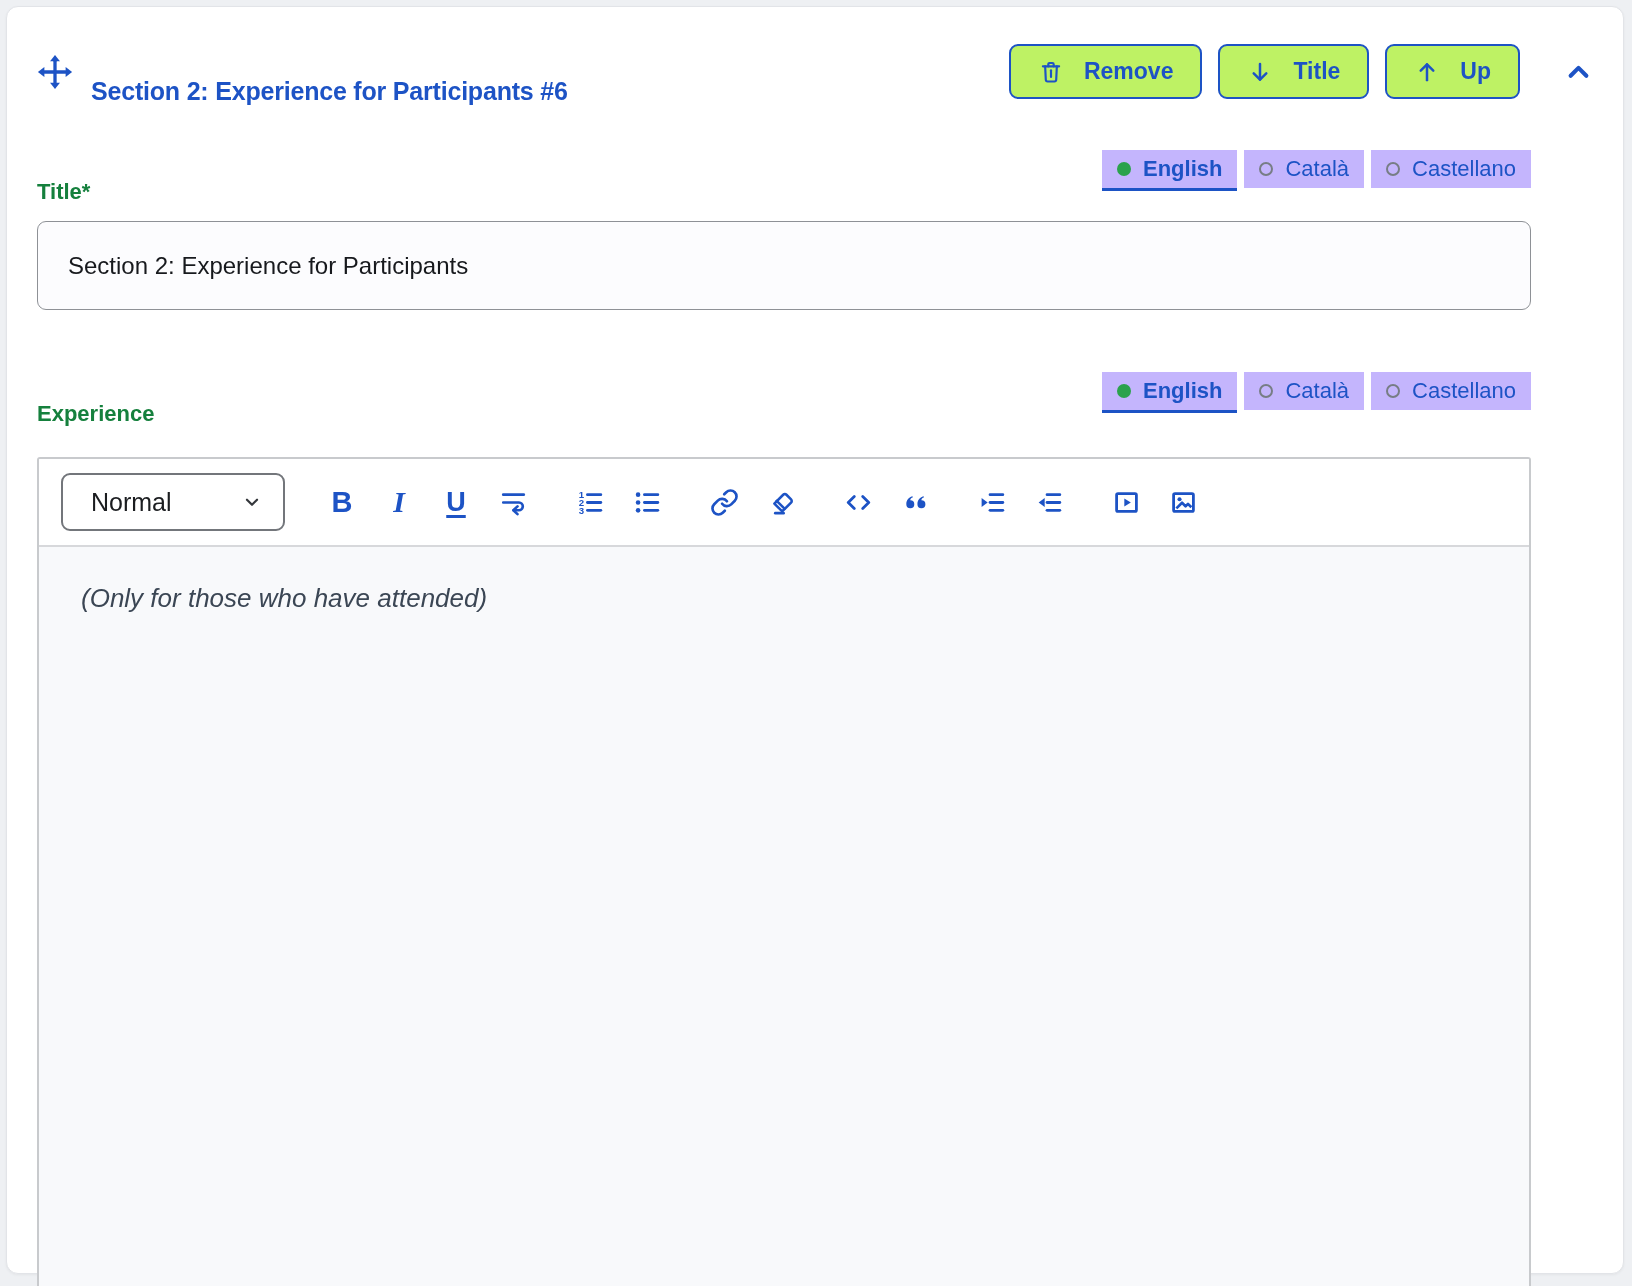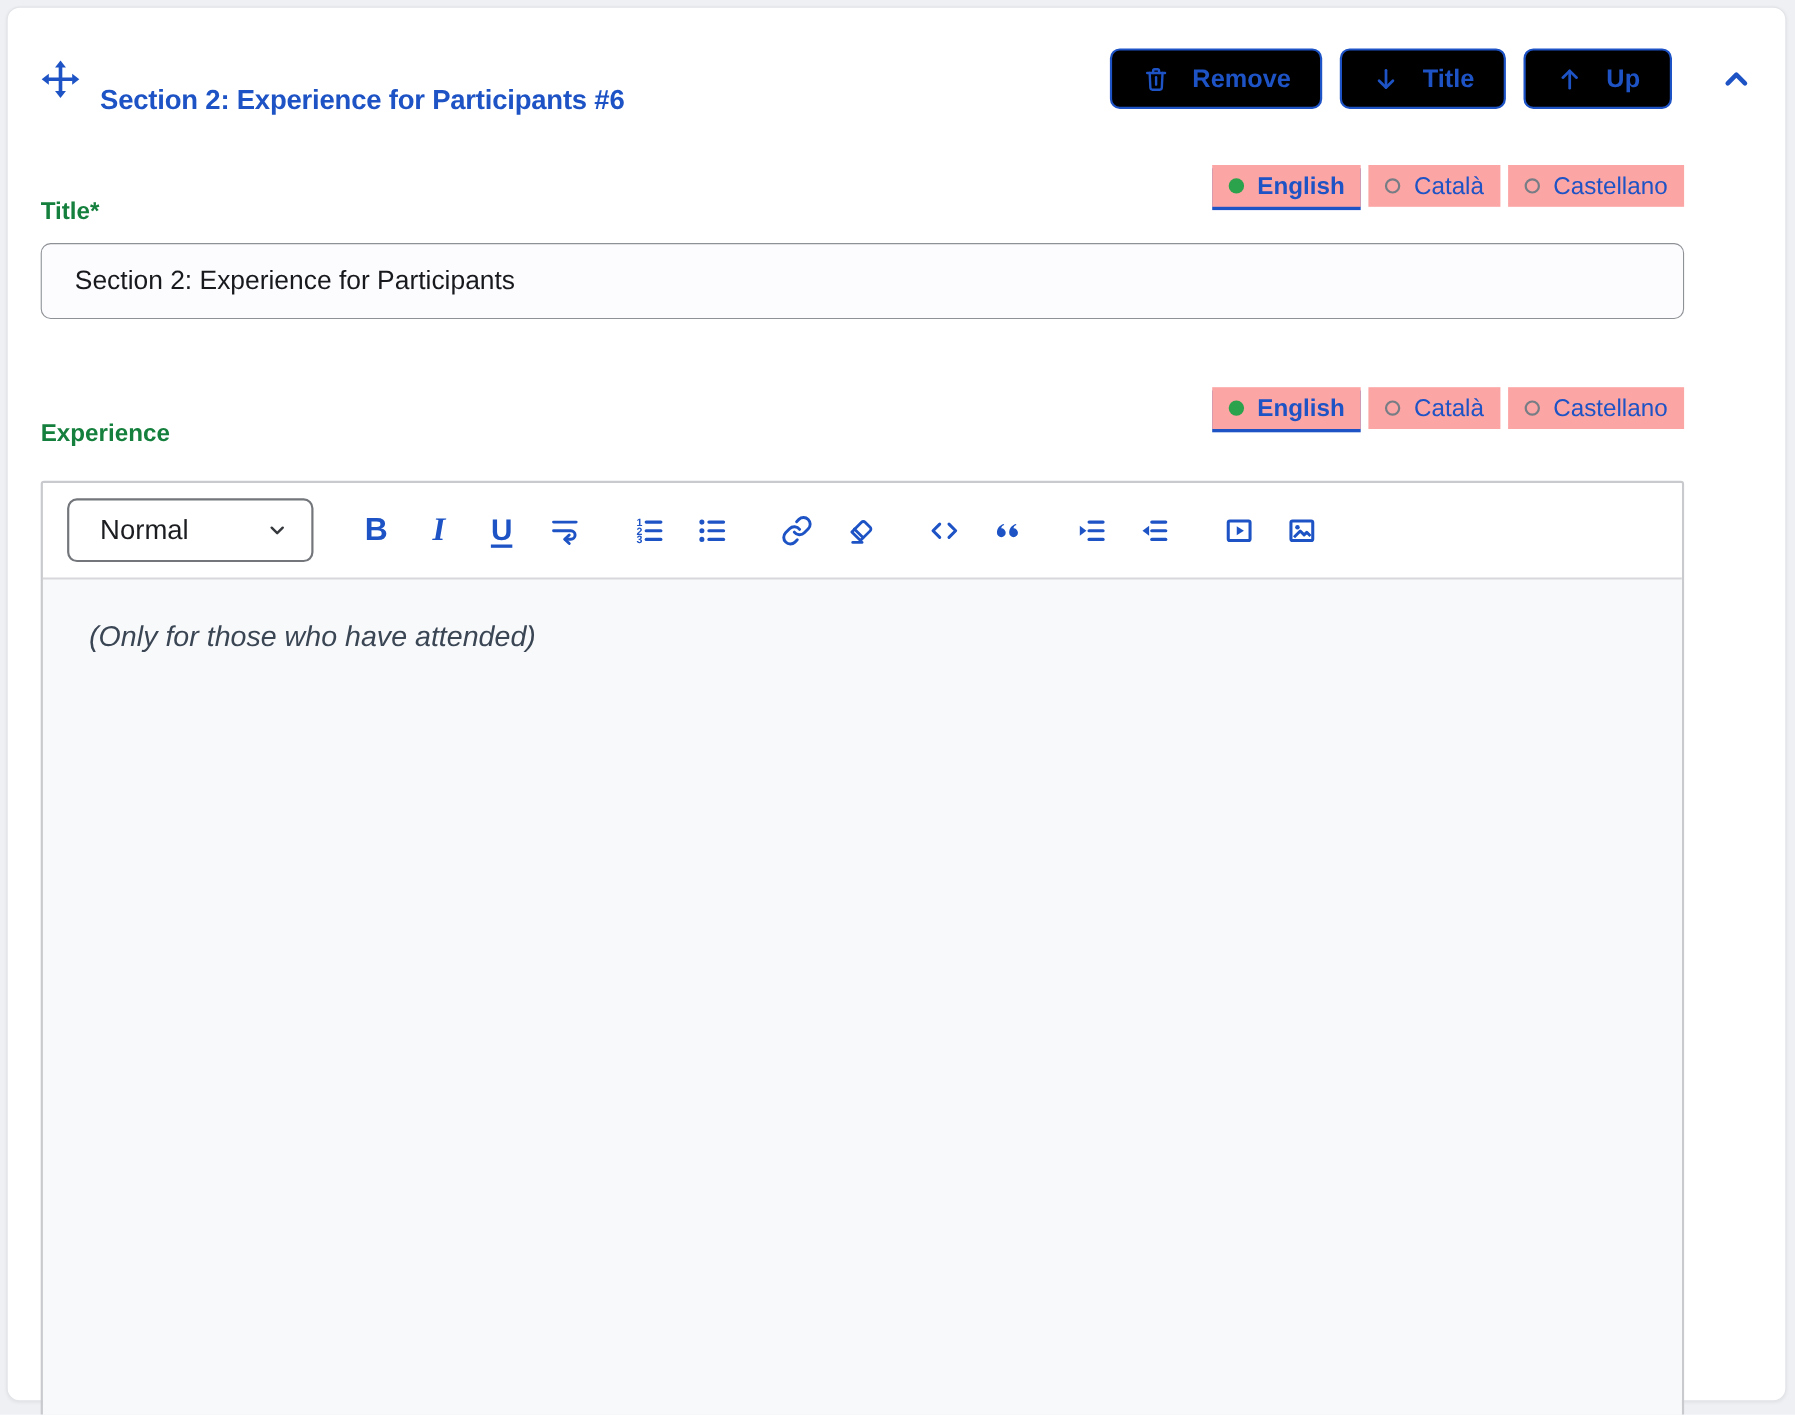--- a/index.html
+++ b/index.html
@@ -19,44 +19,44 @@
     padding: 30px 30px 24px 30px;
   }
   
   .section-header { display: flex; align-items: center; }
   .drag-handle { display: flex; align-items: center; margin-right: 18px; cursor: grab; }
   .section-title { color: #1d53c5; font-size: 25px; font-weight: 700; letter-spacing: -0.2px; margin-top: 40px; }
   .header-actions { margin-left: auto; display: flex; align-items: center; gap: 16px; }
   .btn {
     display: flex; align-items: center; gap: 20px;
     height: 55px; padding: 0 27px;
-    background: #000000; border: 2px solid #1d53c5; border-radius: 9px;
+    background: #bef264; border: 2px solid #1d53c5; border-radius: 9px;
     color: #1d53c5; font-size: 23px; font-weight: 700;
     font-family: inherit; cursor: pointer;
   }
   .collapse-toggle { margin-left: 28px; background: none; border: none; cursor: pointer; display: flex; align-items: center; }
   
   .field-head {
     display: flex; align-items: center; justify-content: space-between;
     margin-top: 26px; margin-right: 62px;
   }
   .field-head.desc { margin-top: 44px; }
   .field-label { font-size: 22px; font-weight: 700; color: #15803d; margin-top: 47px; }
   .lang-tabs { display: flex; gap: 7px; align-items: stretch; }
   .lang-chip {
     display: flex; align-items: center; gap: 12px;
-    background: #fca5a5; padding: 0 15px; height: 38px;
+    background: #c4b5fd; padding: 0 15px; height: 38px;
     font-size: 22px; color: #1d53c5; cursor: pointer; white-space: nowrap;
   }
   .lang-chip.active { font-weight: 700; box-shadow: 0 3px 0 0 #1d53c5; }
   .dot-active { width: 14px; height: 14px; border-radius: 50%; background: #2ba24c; flex: none; }
   .dot-inactive { width: 14px; height: 14px; border-radius: 50%; border: 2px solid #777d85; flex: none; background: transparent; }
   
   .text-input {
-    display: block; width: calc(100% - 62px); height: 69px;
+    display: block; width: calc(100% - 62px); height: 89px;
     margin-top: 16px;
     background: #fcfcfe; border: 1px solid #8e9196; border-radius: 9px;
     font-size: 24px; color: #17191d; padding: 0 30px;
     font-family: inherit;
   }
   
   .editor {
     margin-top: 30px; margin-right: 62px;
     border: 2px solid #c8cacd; border-radius: 3px;
     height: 903px; display: flex; flex-direction: column; overflow: hidden;

